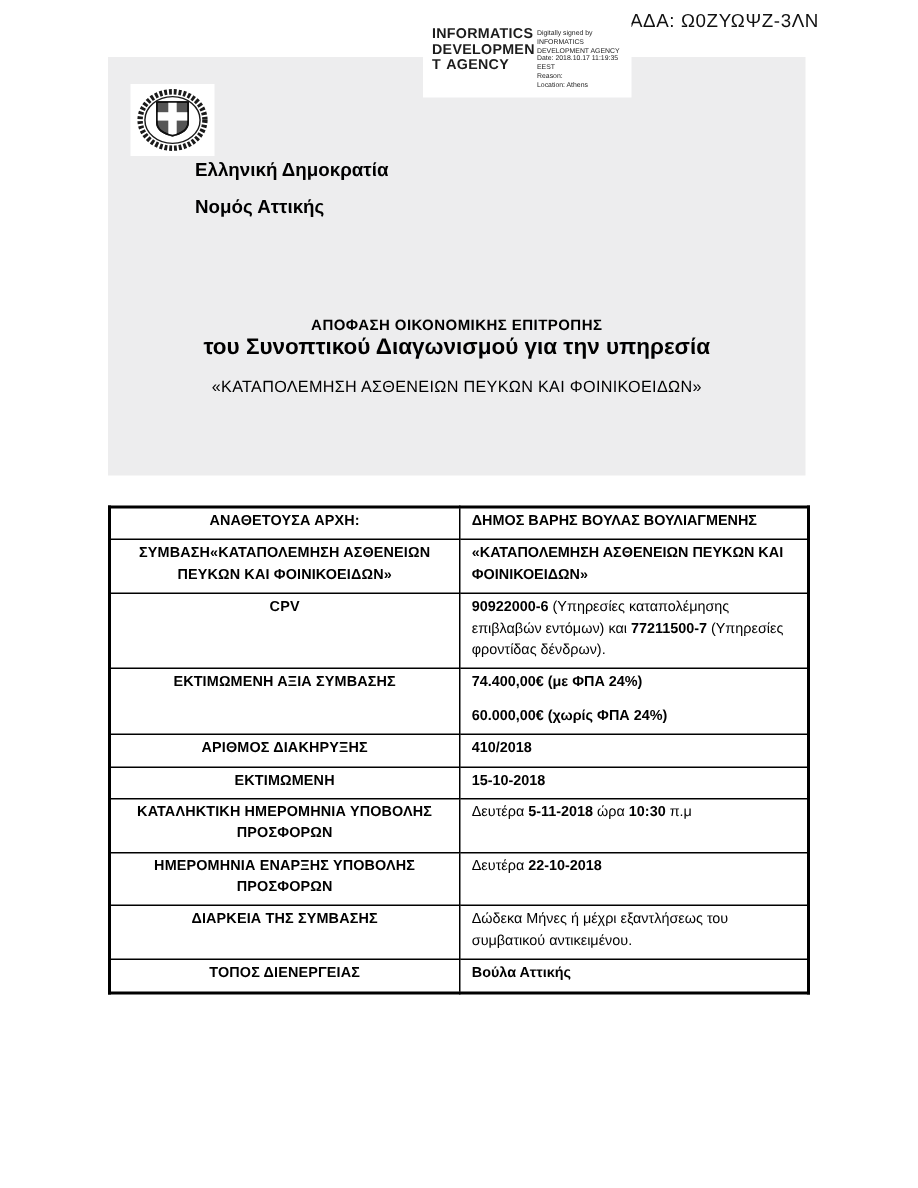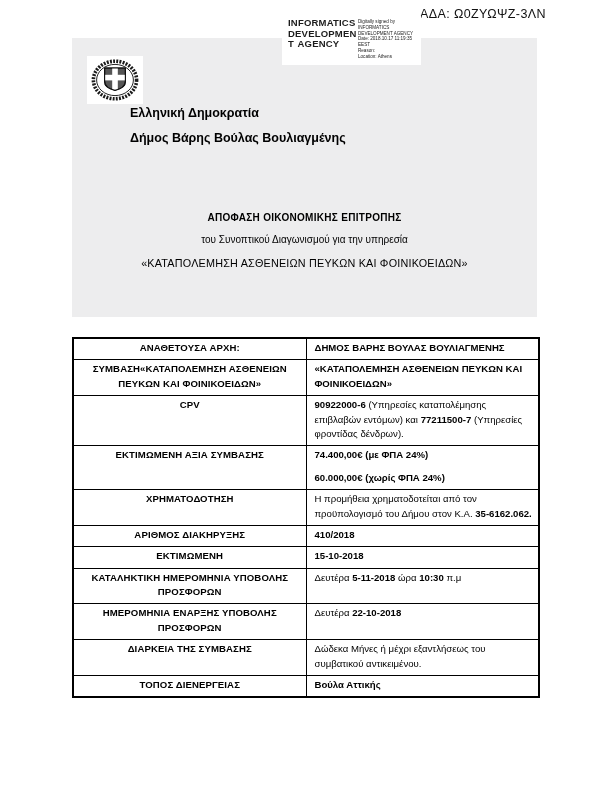--- a/index.html
+++ b/index.html
@@ -50,21 +50,21 @@
   .authority {
     position: absolute; left: 88px; top: 101px;
     font-weight: 700; font-size: 12.5px; margin-left: 42px;
   }
   .authority-line { height: 25px; line-height: 25px; white-space: nowrap; }
   .title-block {
     position: absolute; left: 72px; top: 212px; width: 465px;
     text-align: center;
   }
   .title-1 { font-weight: 700; font-size: 10px; letter-spacing: .3px; }
-  .title-2 { font-weight: 400; font-size: 10px; margin-top: 11px; }
+  .title-2 { font-weight: 700; font-size: 15px; }
   .title-3 { font-weight: 400; font-size: 10.8px; margin-top: 12px; letter-spacing: .2px; }
   table.decision {
     position: absolute; left: 72px; top: 337px;
     width: 466px;
     border-collapse: collapse;
     table-layout: fixed;
   }
   table.decision, table.decision td { border: 1.6px solid #000; }
   table.decision { border-width: 2px; }
   td.cell {
@@ -110,21 +110,21 @@
       <ellipse cx="30" cy="26" rx="23" ry="19.5" fill="none" stroke="#1a1a1a" stroke-width="1.2"></ellipse>
       <path d="M17,11 h26 v17 q0,8 -13,11 q-13,-3 -13,-11 z" fill="#555" stroke="#111" stroke-width="1.4"></path>
       <rect x="26.5" y="11" width="7" height="28" fill="#fff"></rect>
       <rect x="17" y="19.5" width="26" height="7" fill="#fff"></rect>
       <path d="M17,11 h26 v17 q0,8 -13,11 q-13,-3 -13,-11 z" fill="none" stroke="#111" stroke-width="1.4"></path>
     </svg>
   </div>
 
   <div class="authority">
       <div class="authority-line">Ελληνική Δημοκρατία</div>
-      <div class="authority-line">Δήμος Βάρης Βούλας Βουλιαγμένης</div>
+      <div class="authority-line">Νομός Αττικής</div>
     </div>
 
   <div class="title-block">
     <div class="title-1">ΑΠΟΦΑΣΗ ΟΙΚΟΝΟΜΙΚΗΣ ΕΠΙΤΡΟΠΗΣ</div>
     <div class="title-2">του Συνοπτικού Διαγωνισμού για την υπηρεσία</div>
     <div class="title-3">«ΚΑΤΑΠΟΛΕΜΗΣΗ ΑΣΘΕΝΕΙΩΝ ΠΕΥΚΩΝ ΚΑΙ ΦΟΙΝΙΚΟΕΙΔΩΝ»</div>
   </div>
 
   <table class="decision">
     <tbody>
@@ -144,26 +144,20 @@
           <td class="cell label-cell">CPV</td>
           <td class="cell value-cell">
             <div class="value-par"><span class="b">90922000-6</span><span> (Υπηρεσίες καταπολέμησης επιβλαβών εντόμων) και </span><span class="b">77211500-7</span><span> (Υπηρεσίες φροντίδας δένδρων).</span></div>
           </td>
         </tr>
         <tr>
           <td class="cell label-cell">ΕΚΤΙΜΩΜΕΝΗ ΑΞΙΑ ΣΥΜΒΑΣΗΣ</td>
           <td class="cell value-cell">
             <div class="value-par"><span class="b">74.400,00€</span><span class="b"> (με ΦΠΑ 24%)</span></div>
             <div class="value-par"><span class="b">60.000,00€</span><span class="b"> (χωρίς ΦΠΑ 24%)</span></div>
-          </td>
-        </tr>
-        <tr>
-          <td class="cell label-cell">ΧΡΗΜΑΤΟΔΟΤΗΣΗ</td>
-          <td class="cell value-cell">
-            <div class="value-par"><span>Η προμήθεια χρηματοδοτείται από τον προϋπολογισμό του Δήμου στον Κ.Α. </span><span class="b">35-6162.062.</span></div>
           </td>
         </tr>
         <tr>
           <td class="cell label-cell">ΑΡΙΘΜΟΣ ΔΙΑΚΗΡΥΞΗΣ</td>
           <td class="cell value-cell">
             <div class="value-par"><span class="b">410/2018</span></div>
           </td>
         </tr>
         <tr>
           <td class="cell label-cell">ΕΚΤΙΜΩΜΕΝΗ</td>

